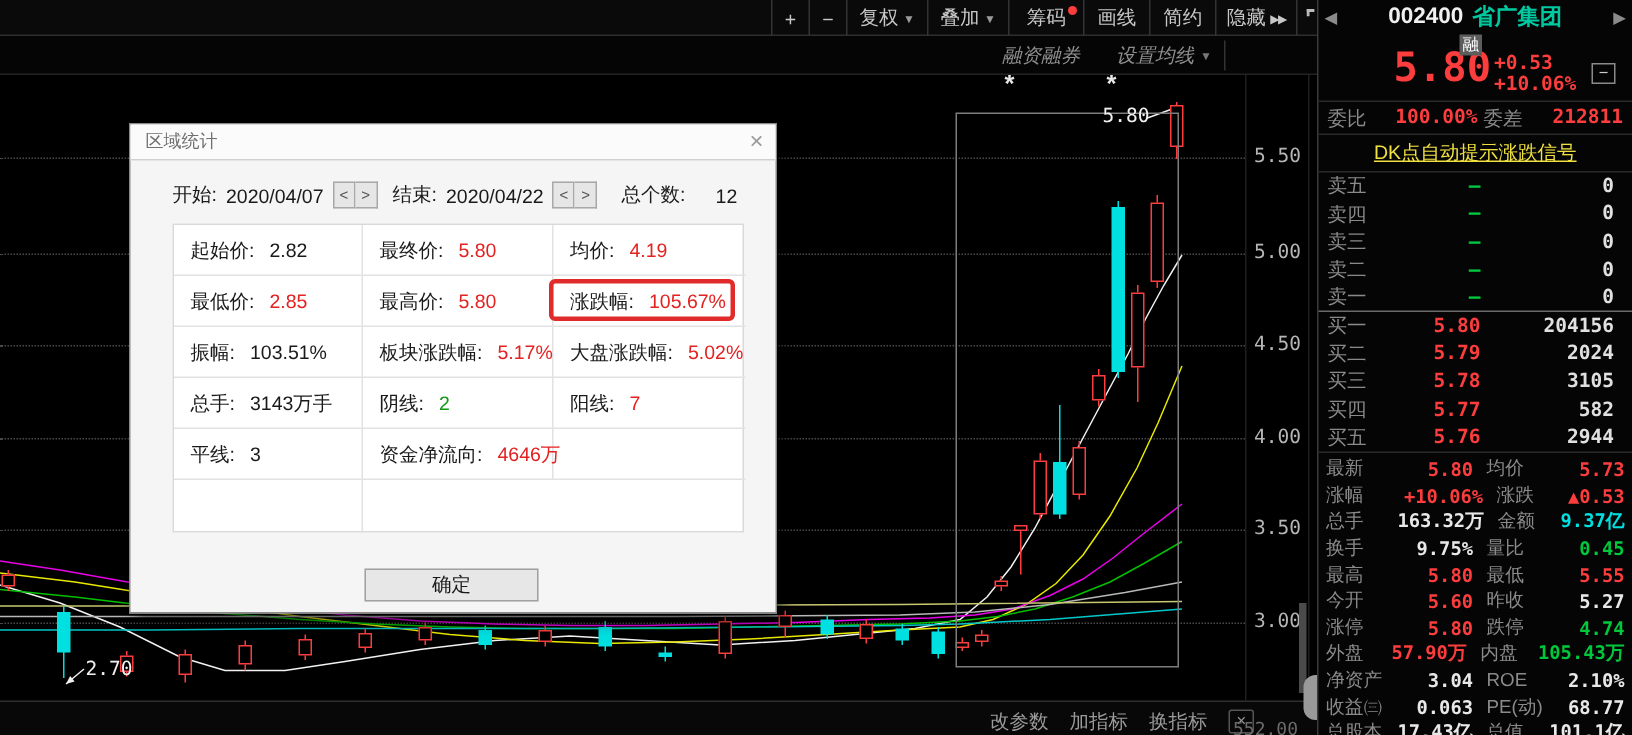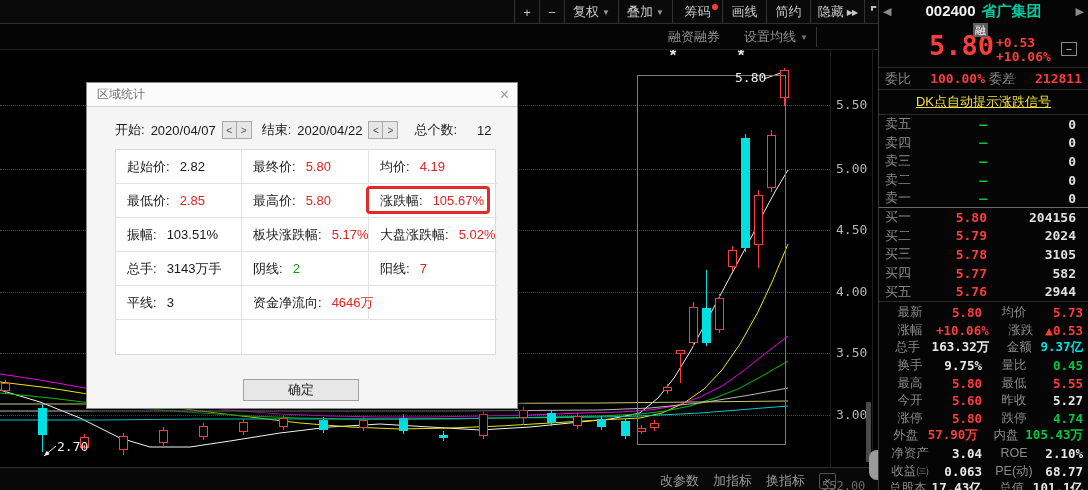--- a/index.html
+++ b/index.html
@@ -35,21 +35,21 @@
   .tb-btn .caret { font-size:8px; color:#9a9a9a; }
   .tb-dot { position:absolute; right:4px; top:4px; width:6px; height:6px; border-radius:50%;
             background:var(--c-up); }
   .dbl { font-size:8px; color:#c8c8c8; letter-spacing:-1px; }
   .fs-icon { width:13px; height:13px; position:relative; }
   .fs-icon:before, .fs-icon:after { content:""; position:absolute; width:13px; height:13px; }
   .fs-icon:before { border-left:2px solid #bbb; border-top:2px solid #bbb; clip-path:polygon(0 0,35% 0,35% 35%,0 35%); }
   .fs-icon i { position:absolute; inset:0; border-right:2px solid #bbb; border-bottom:2px solid #bbb;
                clip-path:polygon(100% 100%,65% 100%,65% 65%,100% 65%); }
   .sub-toolbar { position:absolute; left:0; top:24px; width:878px; height:26px; background:#050505;
-                 border-bottom:1px solid #242424; z-index:15; }
+                 border-bottom:1px solid #242424; z-index:15;font-style:italic; }
   .sub-item { position:absolute; top:4px; color:#8f8f8f; font-size:13px; cursor:pointer; display:flex;
               align-items:center; gap:4px; }
   .sub-sep { position:absolute; left:816px; top:3px; height:20px; border-left:1px solid #333; }
 
   
   .chart-footer { position:absolute; left:0; top:467px; width:878px; height:23px; background:#080808;
                   border-top:1px solid #2e2e2e; z-index:15; }
   .cf-links { position:absolute; left:660px; top:4px; display:flex; gap:14px; align-items:center; }
   .cf-link { color:#9a9a9a; font-size:13px; cursor:pointer; }
   .cf-close { width:17px; height:16px; border:1px solid #555; border-radius:2px; color:#9a9a9a;
@@ -81,21 +81,21 @@
   .dk-link { color:var(--c-link); font-size:13px; text-decoration:underline; cursor:pointer; }
   .lvl-row { display:flex; align-items:center; height:18.6px; padding:0 6px; font-size:13px; }
   .lvl-row .lbl { width:42px; color:#8a8a8a; }
   .lvl-row .prc { width:60px; text-align:right; font-weight:bold; font-family:"DejaVu Sans Mono", monospace; }
   .lvl-row .prc.red { color:var(--c-up); } .lvl-row .prc.grn { color:var(--c-down); }
   .lvl-row .vol { flex:1; text-align:right; color:#e0e0e0; padding-right:6px;
                   font-family:"DejaVu Sans Mono", monospace; font-weight:bold; }
   .lvl-sep { border-bottom:1px solid #6a6a6a; }
   .stats { border-top:1px solid #2a2a2a; padding-top:2px; }
   .stat-row { display:flex; align-items:center; height:17.6px; padding:0 5px; font-size:12.5px; }
-  .stat-row .sl { width:52px; color:#8a8a8a; white-space:nowrap;text-align:center; }
+  .stat-row .sl { width:52px; color:#8a8a8a; white-space:nowrap; }
   .stat-row .sv { flex:1; text-align:right; font-weight:bold; font-family:"DejaVu Sans Mono", monospace;
                   white-space:nowrap; }
   .stat-row .sl2 { width:46px; margin-left:9px; }
   .v-red { color:var(--c-up); } .v-grn { color:var(--c-down); } .v-cyn { color:var(--c-cyan); }
   .v-wht { color:#e8e8e8; }
   .panel-handle { position:absolute; left:869px; top:450px; width:9px; height:30px; background:#9a9a9a;
                   border-radius:8px 0 0 8px; z-index:21; }
 
   
   .dialog { position:absolute; left:86px; top:82px; width:432px; height:327px; background:#f5f5f5;

